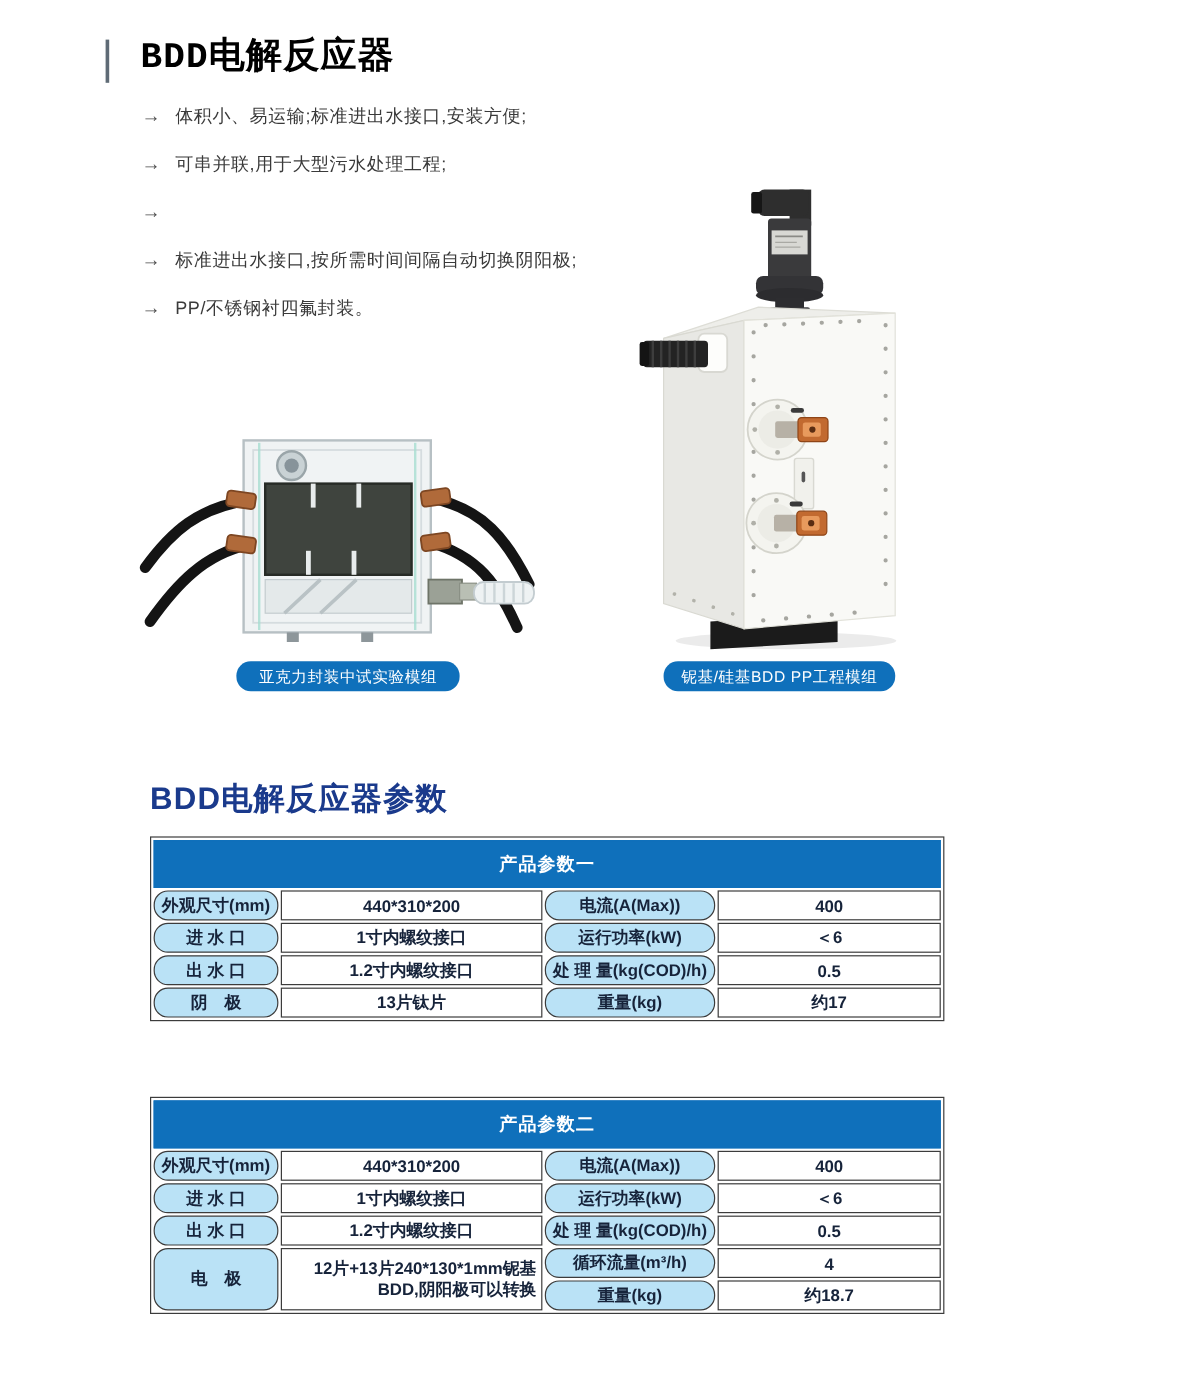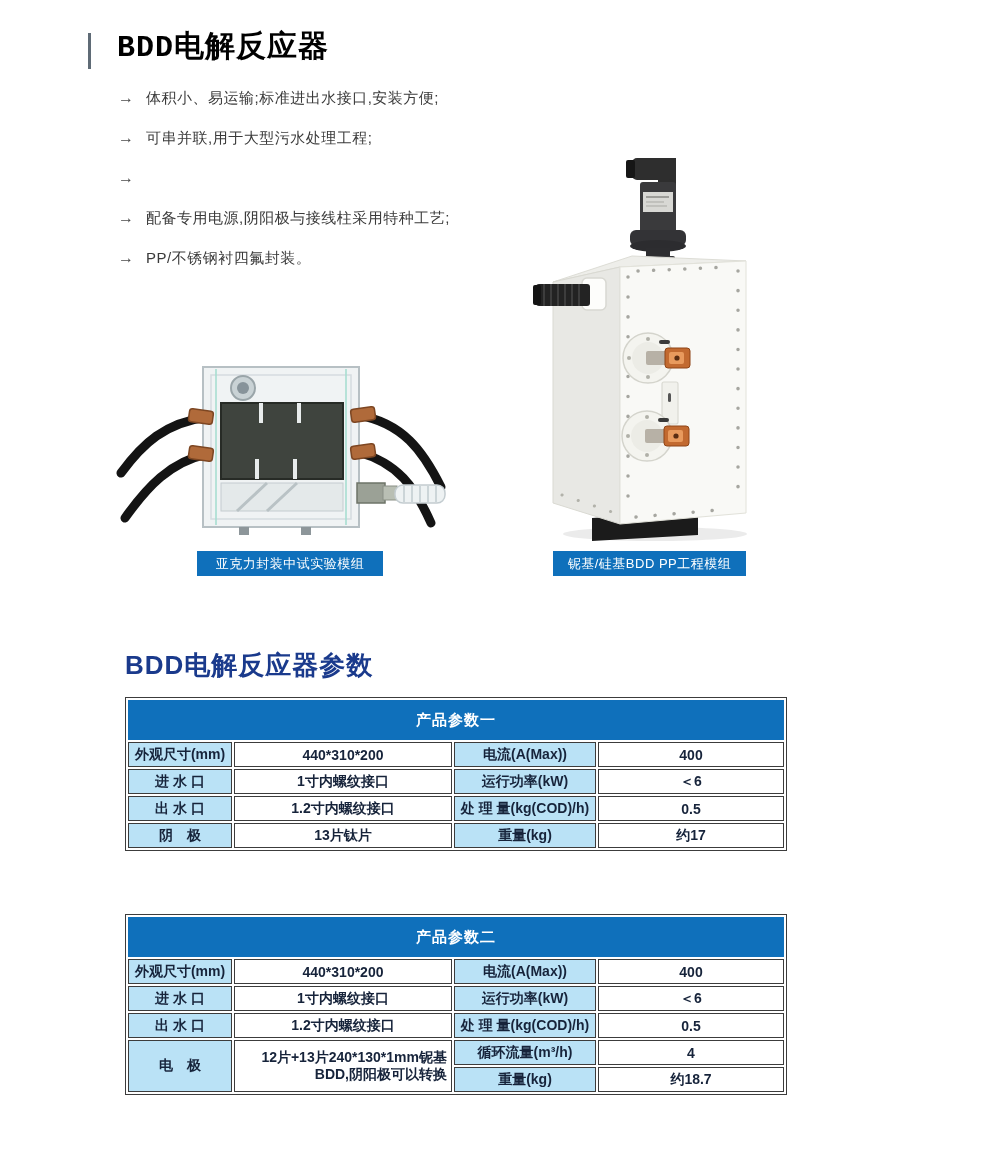--- a/index.html
+++ b/index.html
@@ -19,21 +19,21 @@
   .features { left:118px; top:88px; width:520px; }
   .feature-item { display:flex; align-items:flex-start; gap:12px; height:40px; font-size:15px; color:#3a3a3a; }
   .feature-item .arrow { color:#4a4a4a; font-size:16px; line-height:20px; }
   .feature-item .txt { line-height:20px; letter-spacing:0.5px; }
 
   
   .photo-left  { left:115px; top:355px; width:335px; height:190px; }
   .photo-right { left:520px; top:150px; width:280px; height:398px; }
 
   .caption {
-    height:25px; border-radius:0; background:#0f70bb; color:#fff;
+    height:25px; border-radius:12px; background:#0f70bb; color:#fff;
     font-size:13px; display:flex; align-items:center; justify-content:center;
     letter-spacing:0.5px;
   }
   .caption-left  { left:197px; top:551px; width:186px; }
   .caption-right { left:553px; top:551px; width:193px; }
 
   
   .section-title { left:125px; top:648px; font-size:26px; font-weight:bold; color:#1a3a8c; letter-spacing:1px; }
 
   table.ptable {
@@ -45,21 +45,21 @@
   .ptable-1 { top:697px; }
   .ptable-2 { top:914px; }
   .ptable th {
     background:#0f70bb; border:1px solid #0f70bb; color:#ffffff;
     font-size:15px; font-weight:bold; height:40px; letter-spacing:1px;
   }
   .ptable td {
     border:1px solid #3c3c3c; height:25px; text-align:center;
     font-size:14px; color:#16233a; padding:1px 4px;
   }
-  .ptable td.lbl { background:#bae2f6; font-weight:bold; }
+  .ptable td.lbl { background:#bae2f6; font-weight:bold;border-radius:12px; }
   .ptable td.val { background:#ffffff; font-weight:bold; }
   .ptable td.wrap { line-height:17px;text-align:right; }
 </style>
 </head>
 <body>
 
 <div class="abs title-accent"></div>
 <div class="abs page-title">BDD电解反应器</div>
 
 <div class="abs features">
@@ -69,21 +69,21 @@
   </div>
   <div class="feature-item">
     <span class="arrow">→</span>
     <span class="txt">可串并联,用于大型污水处理工程;</span>
   </div>
   <div class="feature-item">
     <span class="arrow">→</span>
   </div>
   <div class="feature-item">
     <span class="arrow">→</span>
-    <span class="txt">配备专用电源,阴阳极与接线柱采用特种工艺;</span>
+    <span class="txt">标准进出水接口,按所需时间间隔自动切换阴阳极;</span>
   </div>
   <div class="feature-item">
     <span class="arrow">→</span>
     <span class="txt">PP/不锈钢衬四氟封装。</span>
   </div>
 </div>
 
 <svg class="abs photo-left" viewBox="0 0 335 190" xmlns="http://www.w3.org/2000/svg">
 
   <path d="M92,62 C50,68 28,88 6,118" stroke="#141414" stroke-width="9" fill="none" stroke-linecap="round"></path>

